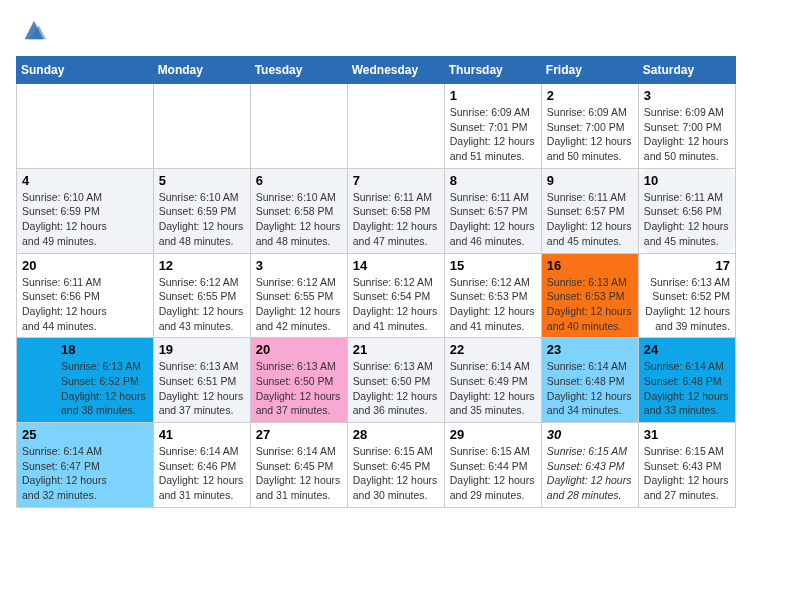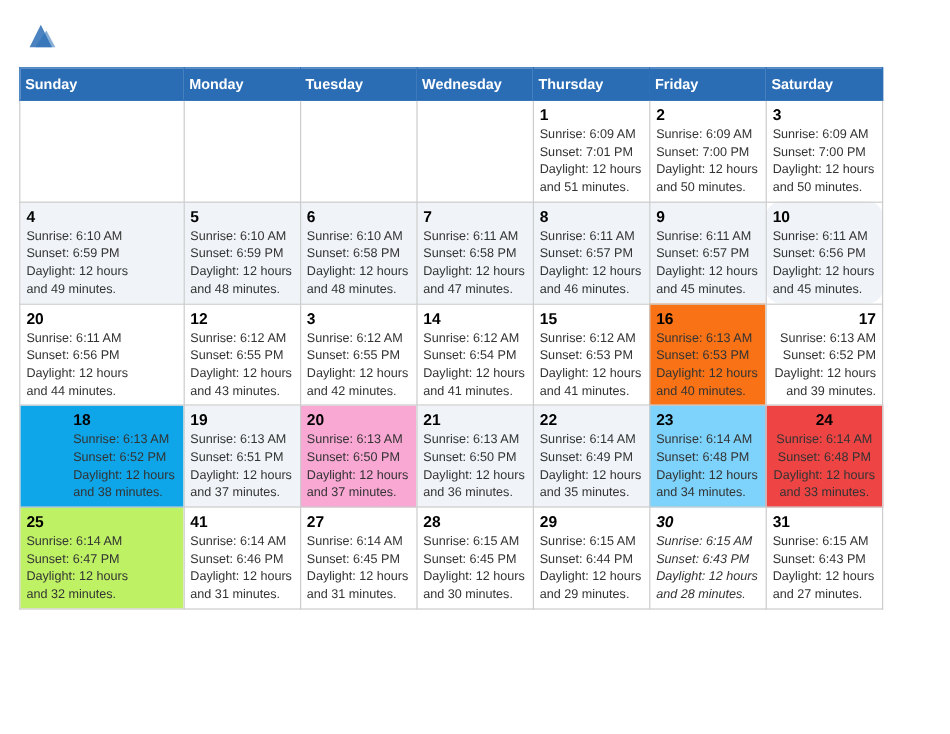--- a/index.html
+++ b/index.html
@@ -297,30 +297,30 @@
 Daylight: 12 hours
 and 35 minutes.</div>
           </td>
           <td style="background: #7dd3fc;">
             <span class="day-number">23</span>
             <div class="day-info" style="white-space: pre-line;">Sunrise: 6:14 AM
 Sunset: 6:48 PM
 Daylight: 12 hours
 and 34 minutes.</div>
           </td>
-          <td style="background: #ef4444; text-align: center;">
+          <td style="background: #0ea5e9;">
             <span class="day-number">24</span>
             <div class="day-info" style="white-space: pre-line;">Sunrise: 6:14 AM
 Sunset: 6:48 PM
 Daylight: 12 hours
 and 33 minutes.</div>
           </td>
         </tr>
         <tr>
-          <td style="background: #bef264;">
+          <td style="background: #7dd3fc;">
             <span class="day-number">25</span>
             <div class="day-info" style="white-space: pre-line;">Sunrise: 6:14 AM
 Sunset: 6:47 PM
 Daylight: 12 hours
 and 32 minutes.</div>
           </td>
           <td style="background: rgb(255, 255, 255);">
             <span class="day-number">41</span>
             <div class="day-info" style="white-space: pre-line;">Sunrise: 6:14 AM
 Sunset: 6:46 PM

